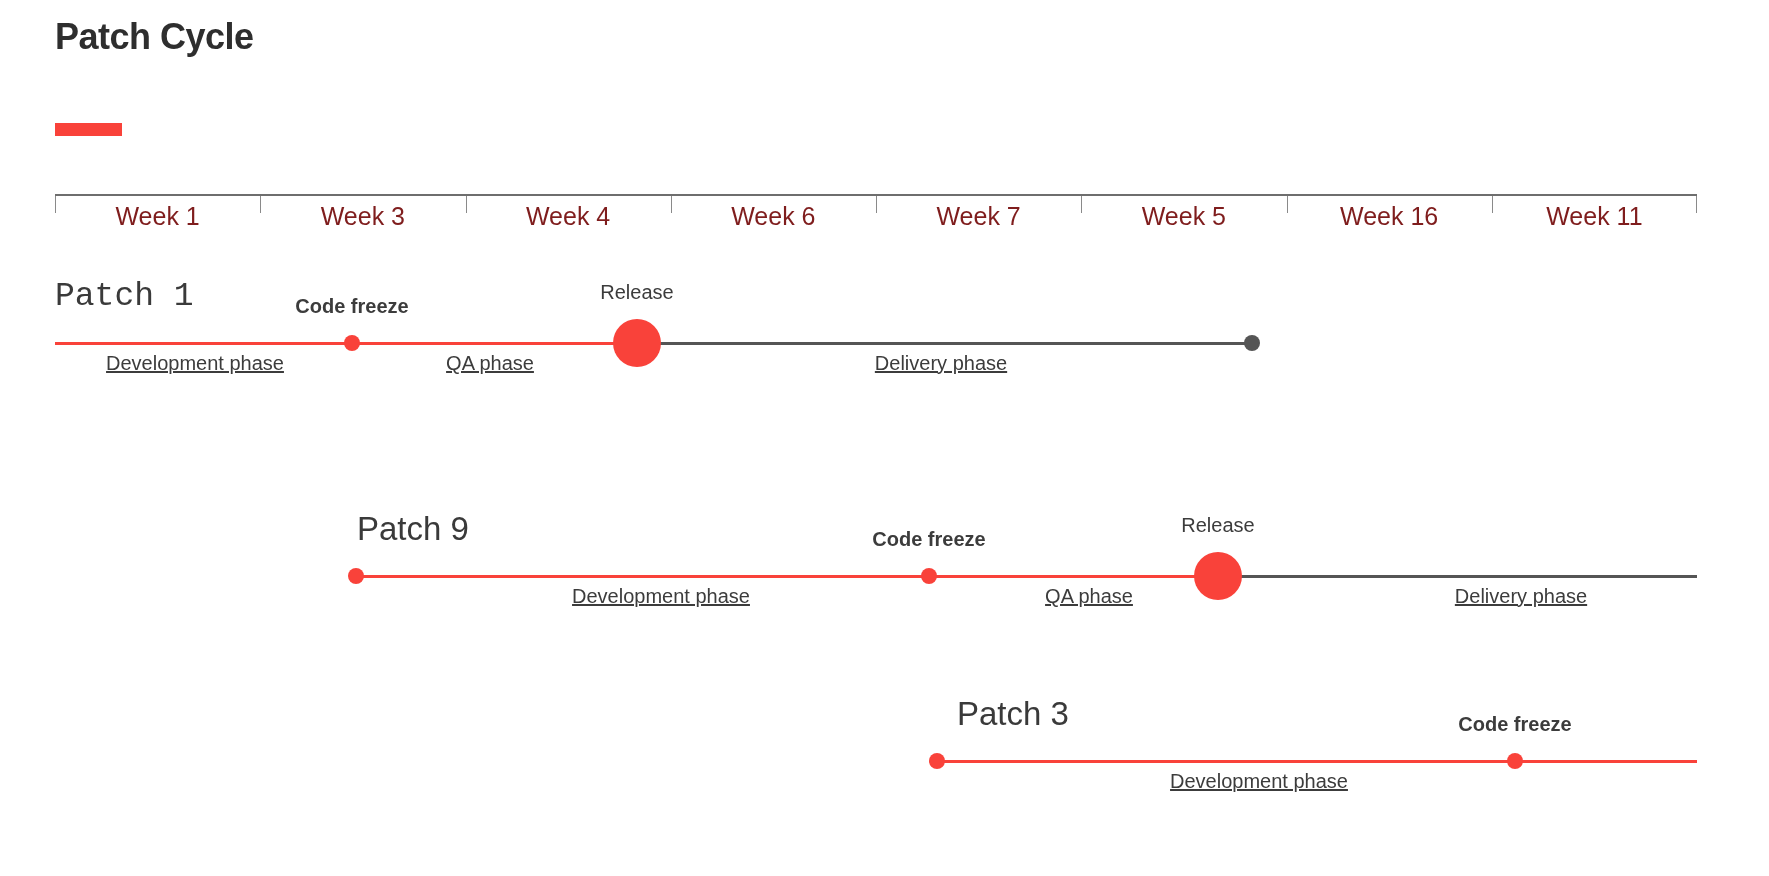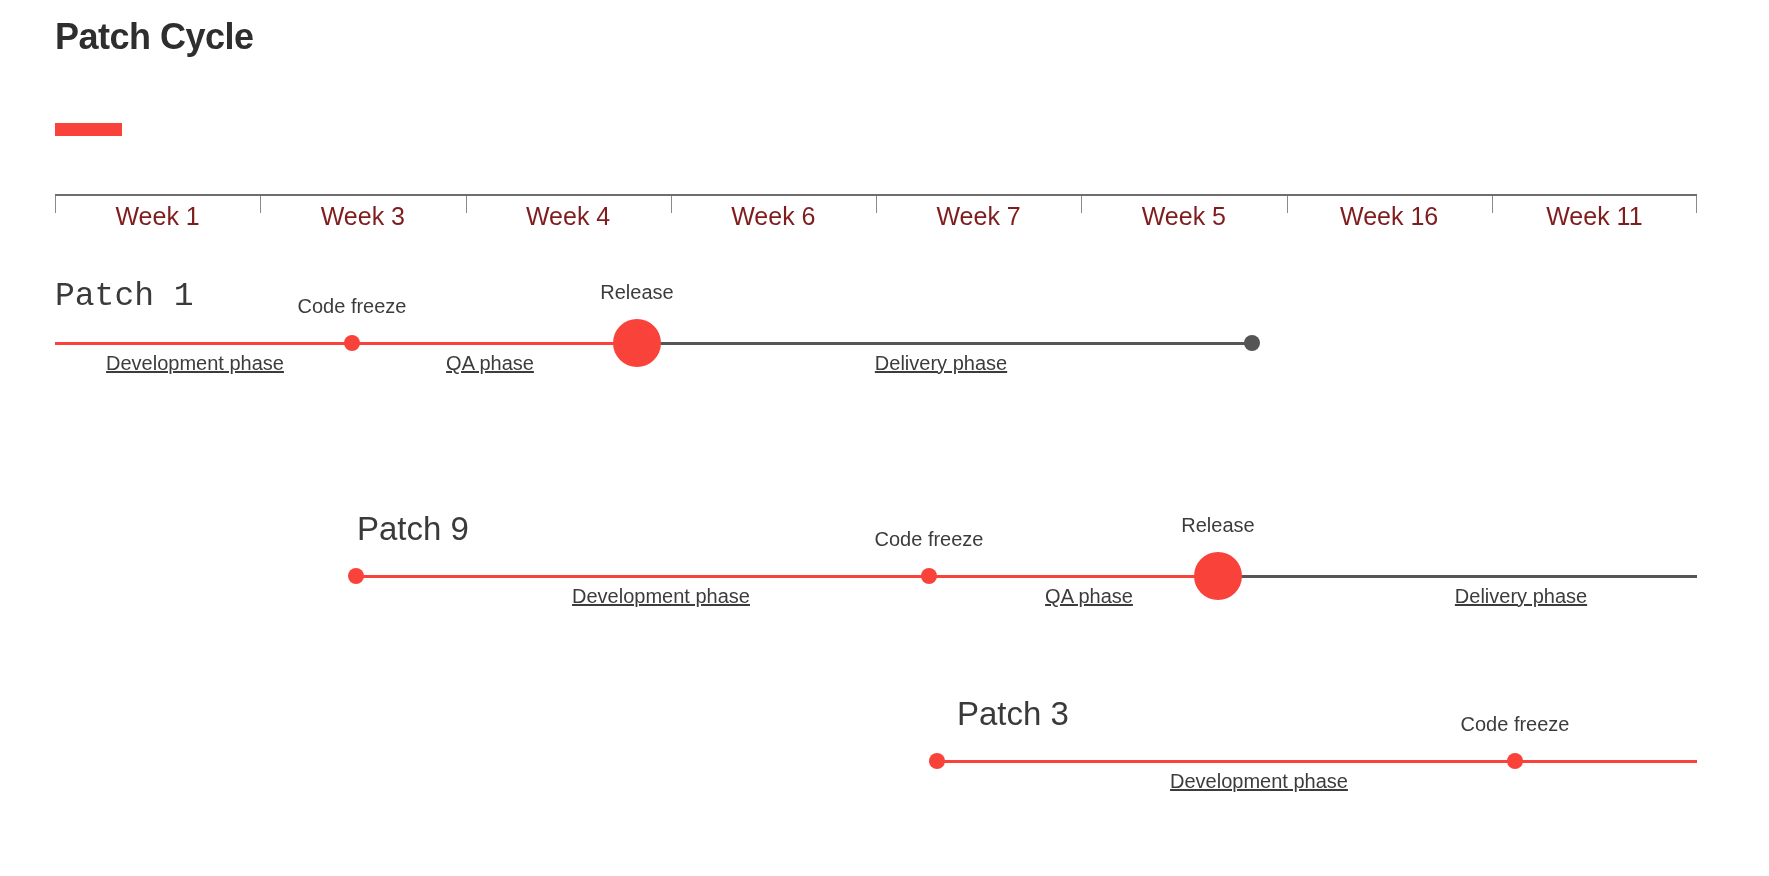--- a/index.html
+++ b/index.html
@@ -109,21 +109,21 @@
   .marker.large  { width: 48px;  height: 48px; }
 
   .marker-label {
     position: absolute;
     font-size: 20px;
     color: #3c3c3c;
     white-space: nowrap;
     transform: translateX(-50%);
     text-align: center;
   }
-  .marker-label.small-offset { top: -48px; }
+  .marker-label.small-offset { top: -48px; font-weight: bold; }
   .marker-label.large-offset { top: -62px; }
 
   .phase-label {
     position: absolute;
     font-size: 20px;
     color: #3c3c3c;
     white-space: nowrap;
     transform: translateX(-50%);
     top: 9px;
     text-align: center;

